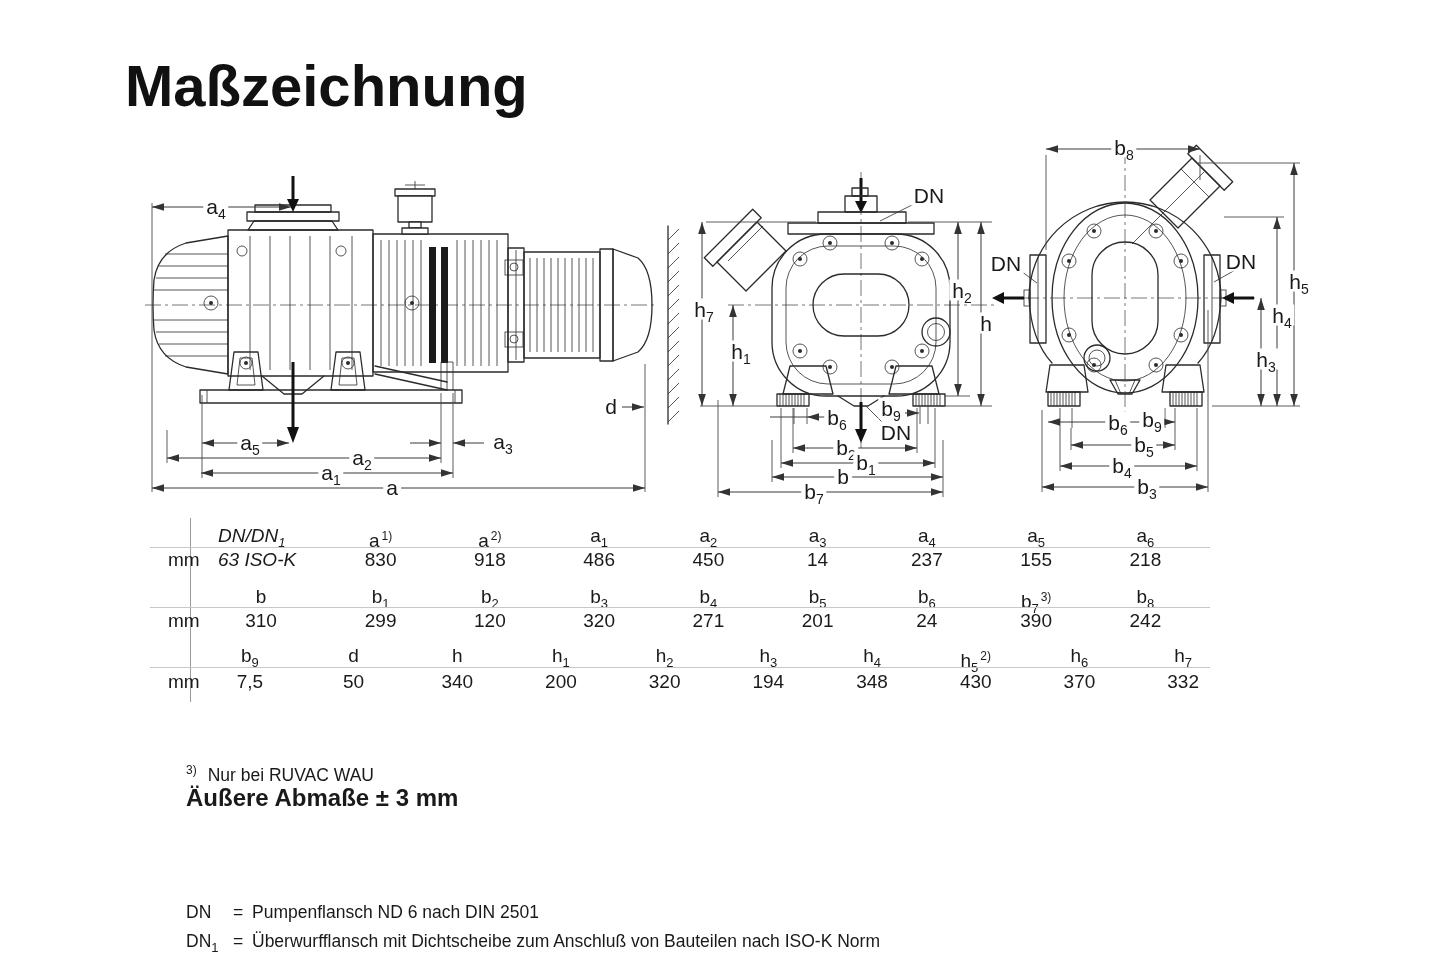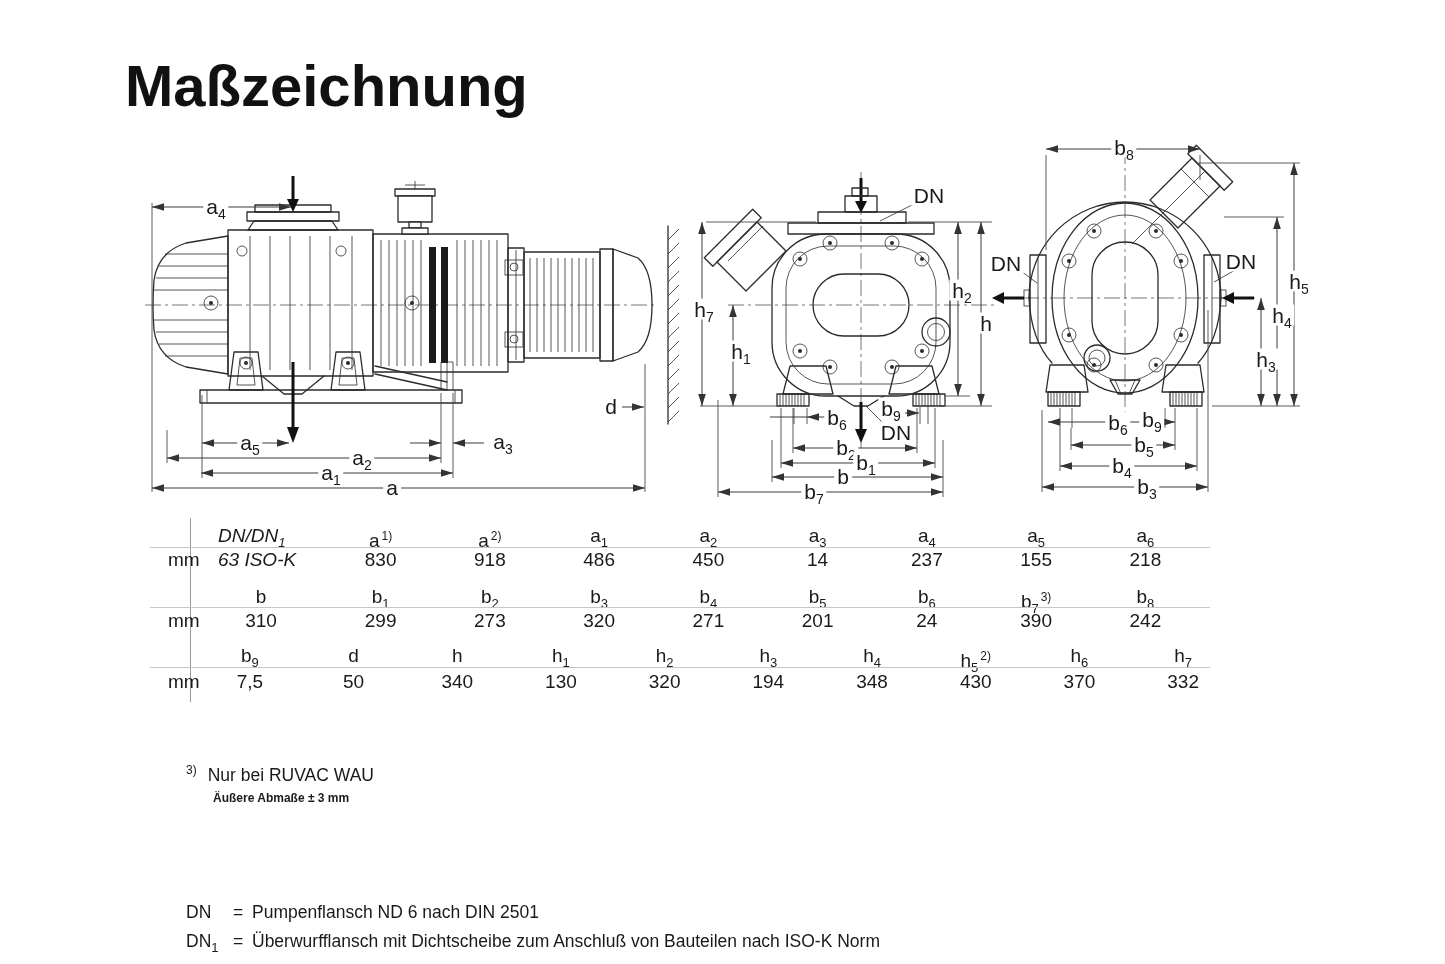--- a/index.html
+++ b/index.html
@@ -19,21 +19,21 @@
   .g3{left:198px;width:1037px;grid-template-columns:repeat(10,1fr);}
   .cell{text-align:center;white-space:nowrap;}
   .cl-left{text-align:left;padding-left:22px;font-style:italic;}
   .cell sub{font-size:13px;}
   .cell sup{font-size:12px;margin-left:2px;}
   .mm{position:absolute;left:168px;width:40px;height:24px;line-height:24px;font-size:19px;}
   
   .notes{position:absolute;left:186px;top:756px;font-size:17.5px;}
   .fn{height:28px;line-height:28px;white-space:nowrap;}
   .fn sup{font-size:12px;margin-right:11px;vertical-align:super;}
-  .tol{height:28px;line-height:28px;font-weight:bold;font-size:12px;margin-left:27px;}
+  .tol{height:28px;line-height:28px;font-weight:bold;font-size:24px;}
   .legend{position:absolute;left:186px;top:898px;font-size:17.5px;}
   .lrow{height:29px;line-height:29px;white-space:nowrap;}
   .lterm{display:inline-block;width:47px;}
   .lterm sub{font-size:13px;}
   .leq{display:inline-block;width:19px;}
 </style>
 </head>
 <body>
 
 <div class="page">
@@ -348,21 +348,21 @@
       <div class="cell"><span>b</span><sub>5</sub></div>
       <div class="cell"><span>b</span><sub>6</sub></div>
       <div class="cell"><span>b</span><sub>7</sub><sup>3)</sup></div>
       <div class="cell"><span>b</span><sub>8</sub></div>
     </div>
     <div class="rule" style="top:607px"></div>
     <span class="mm" style="top:609px">mm</span>
     <div class="trow g12" style="top:609px">
       <div class="cell">310</div>
       <div class="cell">299</div>
-      <div class="cell">273</div>
+      <div class="cell">120</div>
       <div class="cell">320</div>
       <div class="cell">271</div>
       <div class="cell">201</div>
       <div class="cell">24</div>
       <div class="cell">390</div>
       <div class="cell">242</div>
     </div>
 
     <div class="trow g3" style="top:644px">
       <div class="cell"><span>b</span><sub>9</sub></div>
@@ -375,21 +375,21 @@
       <div class="cell"><span>h</span><sub>5</sub><sup>2)</sup></div>
       <div class="cell"><span>h</span><sub>6</sub></div>
       <div class="cell"><span>h</span><sub>7</sub></div>
     </div>
     <div class="rule" style="top:667px"></div>
     <span class="mm" style="top:670px">mm</span>
     <div class="trow g3" style="top:670px">
       <div class="cell">7,5</div>
       <div class="cell">50</div>
       <div class="cell">340</div>
-      <div class="cell">130</div>
+      <div class="cell">200</div>
       <div class="cell">320</div>
       <div class="cell">194</div>
       <div class="cell">348</div>
       <div class="cell">430</div>
       <div class="cell">370</div>
       <div class="cell">332</div>
     </div>
   </div>
 
   <div class="notes">

